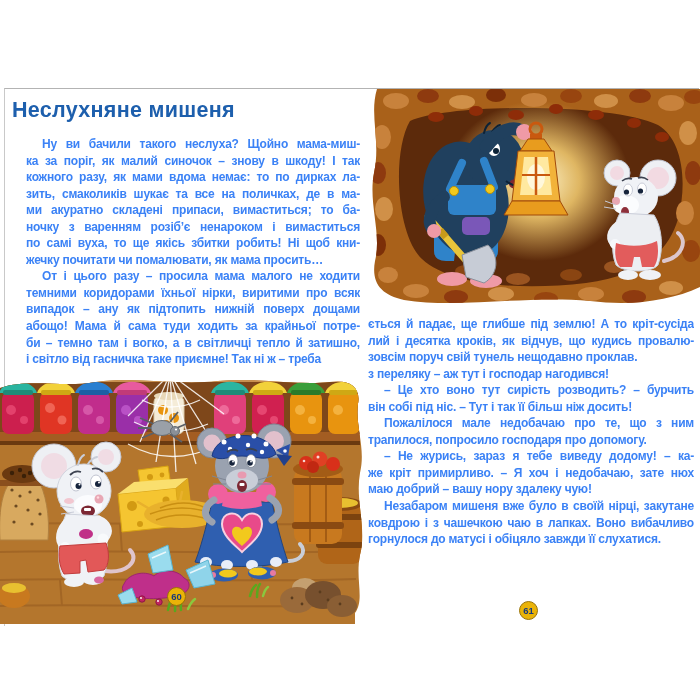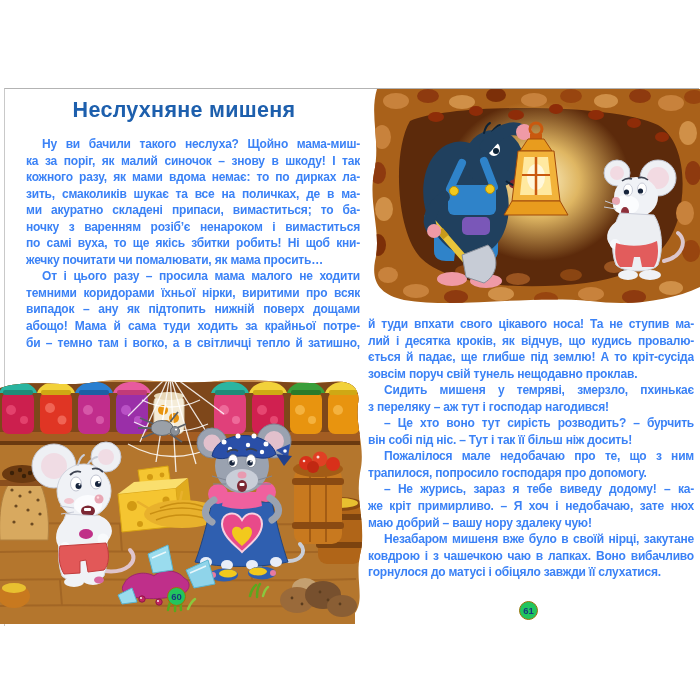--- a/index.html
+++ b/index.html
@@ -1,34 +1,34 @@
 <!DOCTYPE html>
 <html><head>
 <meta charset="utf-8">
 <style>
   html,body{margin:0;padding:0;background:#ffffff;}
   #stage{position:relative;width:700px;height:700px;background:#ffffff;overflow:hidden;
          font-family:"Liberation Sans","DejaVu Sans",sans-serif;}
   .page-frame{position:absolute;left:4px;top:88px;width:694px;height:537px;
               border-top:1.5px solid #b3b3b3;border-left:1.5px solid #c9c9c9;}
-  .title{position:absolute;left:12px;top:98px;width:344px;text-align:center;
+  .title{position:absolute;left:12px;top:98px;width:344px;
          font-size:21.5px;font-weight:bold;color:#1d5fad;letter-spacing:.3px;}
   .textcol{position:absolute;}
   #ltext{left:26px;top:136px;width:334px;}
   #rtext{left:368px;top:316px;width:326px;}
   .line{height:16.55px;line-height:16.55px;font-size:12px;font-weight:bold;
         color:#3b82f6;letter-spacing:-0.2px;white-space:nowrap;overflow:hidden;
         text-align:justify;text-align-last:justify;}
   .line.end{text-align-last:left;}
   .line.ind{text-indent:16px;}
   .illus{position:absolute;}
   #cellar{left:0;top:374px;}
   #tunnel{left:366px;top:89px;}
   .badge{position:absolute;width:19px;height:19px;border-radius:50%;
-         background:#22c55e;border:1.5px solid #9a7408;box-sizing:border-box;
+         background:#eab308;border:1.5px solid #9a7408;box-sizing:border-box;
          color:#173a7d;font-size:9.5px;font-weight:bold;
          display:flex;align-items:center;justify-content:center;}
   #badge-60{left:167px;top:587px;}
   #badge-61{left:519px;top:601px;}
 </style>
 </head>
 <body>
 
 <div id="stage">
 
@@ -453,28 +453,27 @@
     <div class="line">зить, смаколиків шукає та все на поличках, де в ма-</div>
     <div class="line">ми акуратно складені припаси, вимаститься; то ба-</div>
     <div class="line">ночку з варенням розіб’є ненароком і вимаститься</div>
     <div class="line">по самі вуха, то ще якісь збитки робить! Ні щоб кни-</div>
     <div class="line end">жечку почитати чи помалювати, як мама просить…</div>
     <div class="line ind">От і цього разу – просила мама малого не ходити</div>
     <div class="line">темними коридорами їхньої нірки, виритими про всяк</div>
     <div class="line">випадок – ану як підтопить нижній поверх дощами</div>
     <div class="line">абощо! Мама й сама туди ходить за крайньої потре-</div>
     <div class="line">би – темно там і вогко, а в світличці тепло й затишно,</div>
+    <div class="line end">і світло від гасничка таке приємне! Так ні ж – треба</div>
   </div>
 
   <div id="rtext" class="textcol">
-    <div class="line">й туди впхати свого цікавого носа! Та не ступив ма-</div>
+    <div class="line">ється й падає, ще глибше під землю! А то кріт-сусіда</div>
     <div class="line">лий і десятка кроків, як відчув, що кудись провалю-</div>
-    <div class="line">ється й падає, ще глибше під землю! А то кріт-сусіда</div>
     <div class="line end">зовсім поруч свій тунель нещодавно проклав.</div>
-    <div class="line ind">Сидить мишеня у темряві, змерзло, пхинькає</div>
     <div class="line end">з переляку – аж тут і господар нагодився!</div>
     <div class="line ind">– Це хто воно тут сирість розводить? – бурчить</div>
     <div class="line end">він собі під ніс. – Тут і так її більш ніж досить!</div>
     <div class="line ind">Пожалілося мале недобачаю про те, що з ним</div>
     <div class="line end">трапилося, попросило господаря про допомогу.</div>
     <div class="line ind">– Не журись, зараз я тебе виведу додому! – ка-</div>
     <div class="line">же кріт примирливо. – Я хоч і недобачаю, зате нюх</div>
     <div class="line end">маю добрий – вашу нору здалеку чую!</div>
     <div class="line ind">Незабаром мишеня вже було в своїй нірці, закутане</div>
     <div class="line">ковдрою і з чашечкою чаю в лапках. Воно вибачливо</div>

